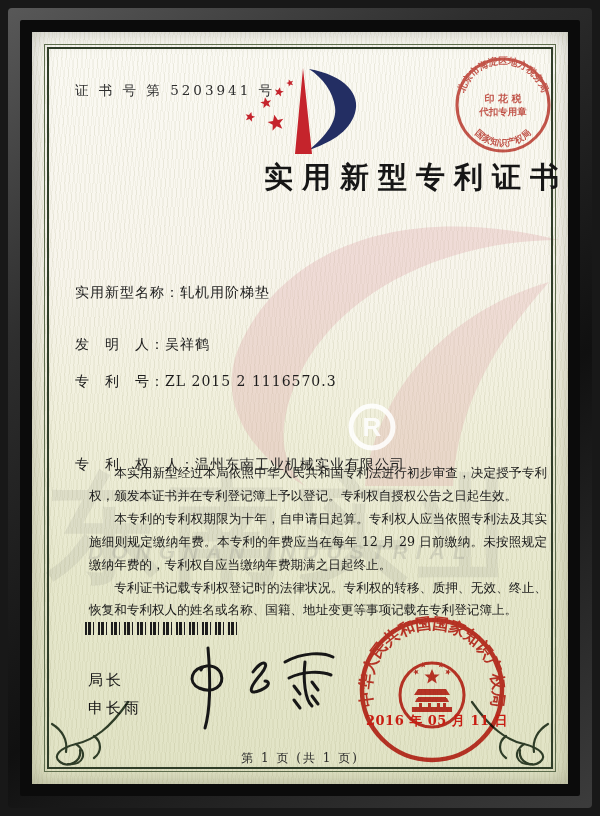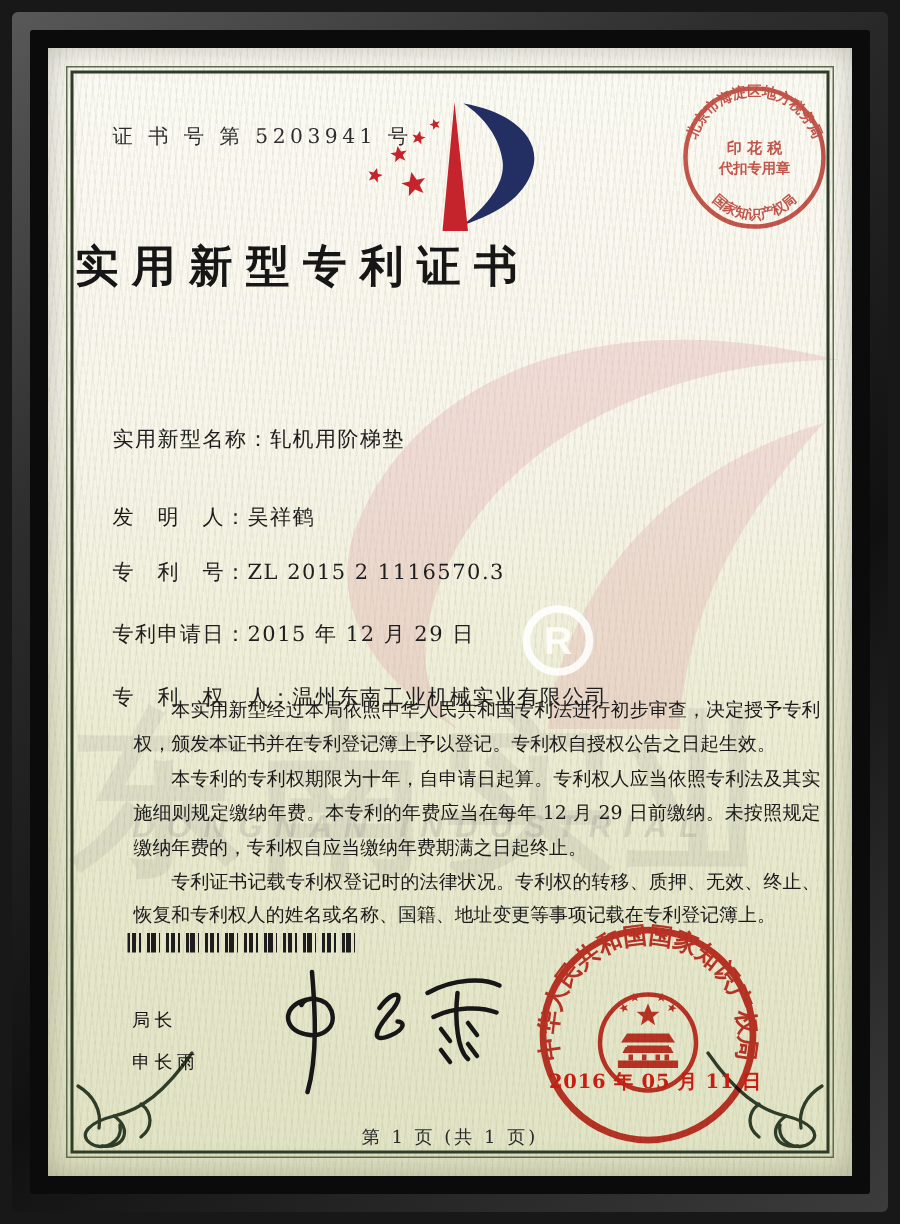--- a/index.html
+++ b/index.html
@@ -34,35 +34,35 @@
   .inner-border::after { content:''; position:absolute; inset:2px; border:2px solid #2f3d28; }
   .flourish { position:absolute; z-index:2; width:84px; height:72px; }
   .flourish.bl { left:14px;  bottom:14px; }
   .flourish.br { right:14px; bottom:14px; transform:scaleX(-1); }
 
   
   .cert-no { position:absolute; left:43px; top:50px; z-index:3; font-size:13.5px; letter-spacing:3px; color:#2e2e2e; }
   .cnipa-logo { position:absolute; left:201px; top:34px; width:134px; height:92px; z-index:3; }
   .tax-stamp  { position:absolute; left:421px; top:23px; width:100px; height:100px; z-index:4;
                 opacity:.85; mix-blend-mode:multiply; }
-  .title { position:absolute; left:0; right:0; top:126px; z-index:3; text-align:left;
+  .title { position:absolute; left:0; right:0; top:126px; z-index:3; text-align:right;
            font-size:29px; font-weight:bold; letter-spacing:9px; color:#161616;padding-left:18px; }
 
   .field { position:absolute; left:43px; z-index:3; font-size:14px; letter-spacing:1px; color:#1d1d1d; white-space:nowrap;margin-top:48px; }
   .f0{top:204px} .f1{top:256px} .f2{top:293px} .f3{top:334px} .f4{top:376px} .f5{top:418px}
 
   .body-text { position:absolute; left:41px; top:430px; width:458px; z-index:3;
                font-size:12.6px; line-height:1.82; color:#1a1a1a; text-align:justify;margin-left:16px; }
   .body-text p { text-indent:2em; margin:0; }
 
   .barcode { position:absolute; left:53px; top:590px; width:152px; height:13px; z-index:3;
              background:repeating-linear-gradient(90deg,#1d1d1d 0 2px,transparent 2px 3px,#1d1d1d 3px 6px,
                         transparent 6px 8px,#1d1d1d 8px 9px,transparent 9px 13px); }
 
-  .director { position:absolute; left:56px; top:634px; z-index:3; font-size:12px; letter-spacing:3px;
+  .director { position:absolute; left:56px; top:634px; z-index:3; font-size:15px; letter-spacing:3px;
               color:#141414; line-height:28px; }
   .signature { position:absolute; left:145px; top:604px; width:180px; height:108px; z-index:3; }
 
   .official-seal { position:absolute; left:325px; top:583px; width:150px; height:150px; z-index:4;
                    opacity:.93; mix-blend-mode:multiply; }
   .seal-date { position:absolute; left:330px; top:680px; width:150px; z-index:5; text-align:center;
                font-size:13px; font-weight:bold; letter-spacing:.5px; color:#c81d12; }
 
   .footer { position:absolute; left:0; right:0; top:718px; z-index:3; text-align:center;
             font-size:12px; letter-spacing:2px; color:#2b2b2b; }
@@ -138,22 +138,20 @@
     </svg>
 
     <h1 class="title">实用新型专利证书</h1>
 
     <div class="field f0">
       <span>实用新型名称：</span><span>轧机用阶梯垫</span></div>
     <div class="field f1">
       <span>发　明　人：</span><span>吴祥鹤</span></div>
     <div class="field f2">
       <span>专　利　号：</span><span>ZL 2015 2 1116570.3</span></div>
-    <div class="field f3">
-      <span>专利申请日：</span><span>2015 年 12 月 29 日</span></div>
     <div class="field f4">
       <span>专　利　权　人：</span><span>温州东南工业机械实业有限公司</span></div>
 
     <div class="body-text">
       <p>本实用新型经过本局依照中华人民共和国专利法进行初步审查，决定授予专利权，颁发本证书并在专利登记簿上予以登记。专利权自授权公告之日起生效。</p>
       <p>本专利的专利权期限为十年，自申请日起算。专利权人应当依照专利法及其实施细则规定缴纳年费。本专利的年费应当在每年 12 月 29 日前缴纳。未按照规定缴纳年费的，专利权自应当缴纳年费期满之日起终止。</p>
       <p>专利证书记载专利权登记时的法律状况。专利权的转移、质押、无效、终止、恢复和专利权人的姓名或名称、国籍、地址变更等事项记载在专利登记簿上。</p>
     </div>
 
     <div class="barcode"></div>

